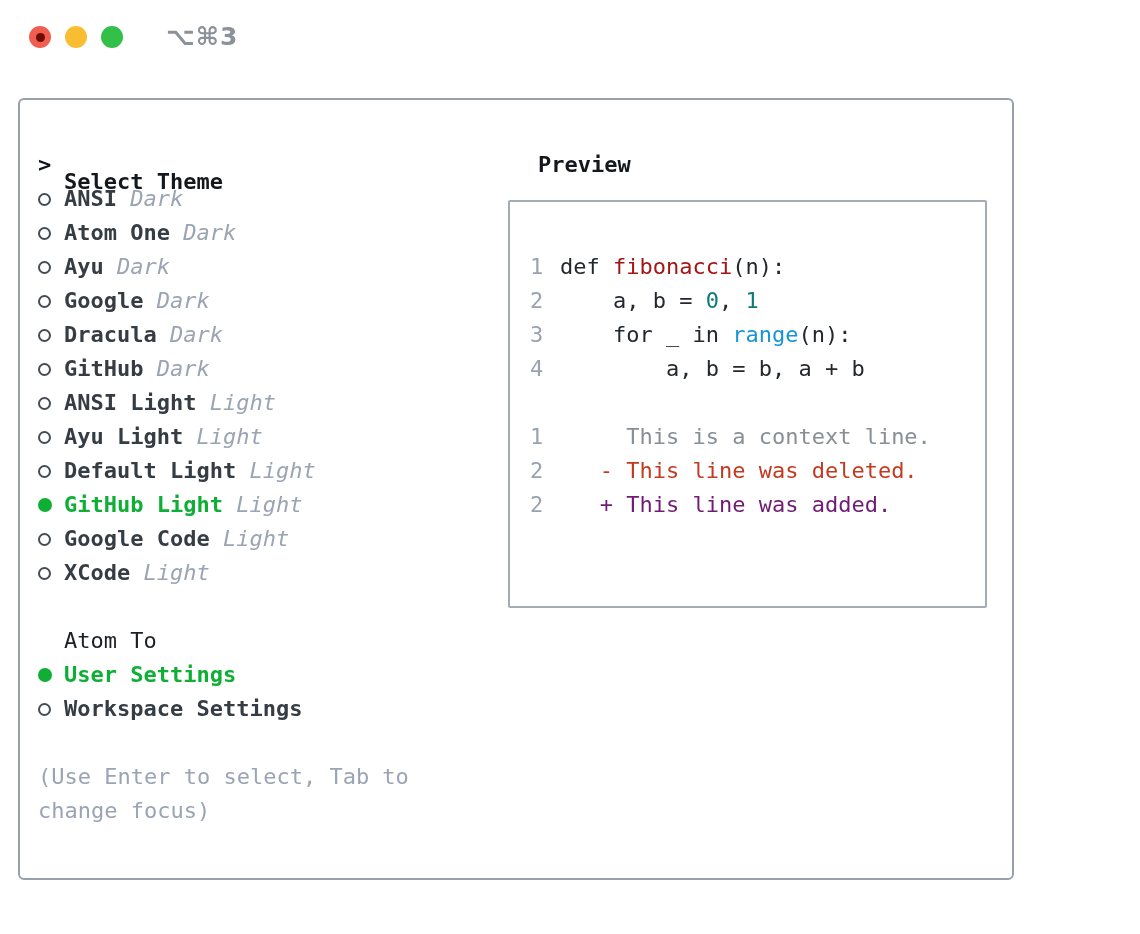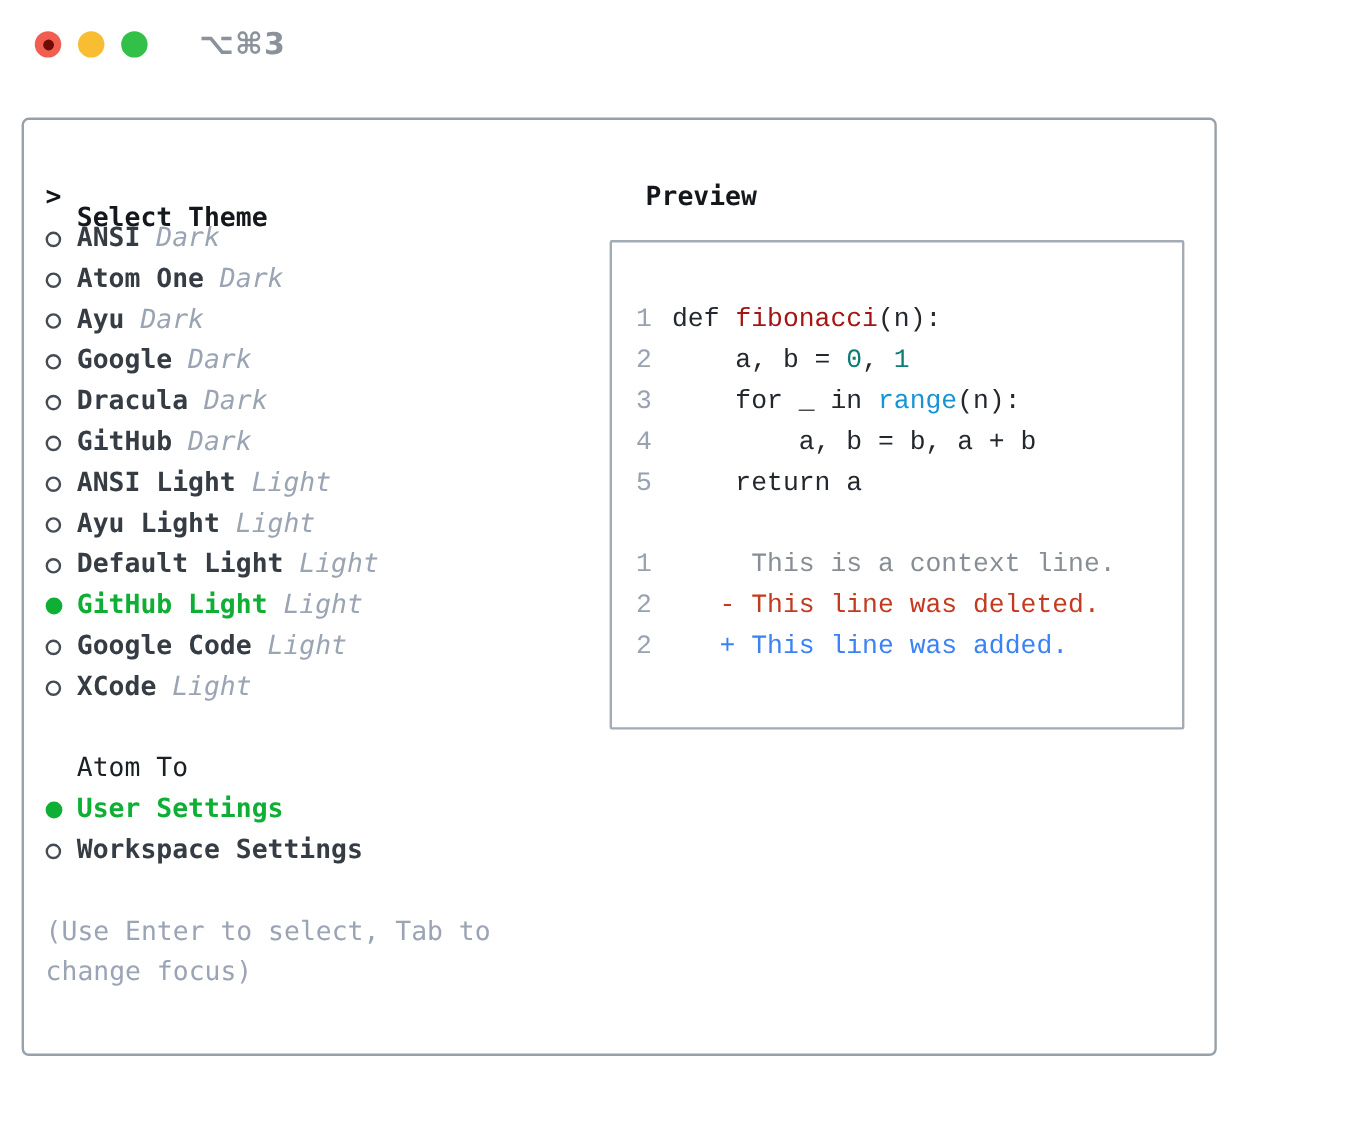--- a/index.html
+++ b/index.html
@@ -30,31 +30,31 @@
   .row .name { color:#353c44;font-weight:bold; }
   .row.selected .name { color:#0fae35; }
   .row .variant { color:#9aa4b2;font-style:italic; }
   .section-title { color:#14181c; font-weight:bold;margin-top:34px; }
   .subsection-title { color:#1b2025; }
   .hint { color:#9aa4b4; }
 
   
   .preview-title { position:absolute; left:480px; top:48px; height:34px; line-height:34px; font-size:22px; font-weight:bold; color:#14181c;margin-left:38px; }
   .preview-box { position:absolute; left:488px; top:100px; width:479px; height:408px; border:2px solid #a3abb4; border-radius:2px; background:#fff; }
-  .code-block { position:absolute; left:20px; top:48px; font-size:22px; line-height:34px;font-family:Liberation Mono, monospace; }
+  .code-block { position:absolute; left:20px; top:48px; font-size:22px; line-height:34px; }
   .code-line { height:34px; white-space:pre; }
   .ln { display:inline-block; width:20px; color:#98a2b0; }
   .code { margin-left:10px; color:#23282e; }
   .tok-plain    { color:#23282e; }
   .tok-function { color:#a41515; }
   .tok-number   { color:#0d7b76; }
   .tok-builtin  { color:#1694d6; }
   .tok-context  { color:#878e95; }
   .tok-deleted  { color:#c23a20; }
-  .tok-added    { color:#3b82f6; }
+  .tok-added    { color:#701a75; }
 </style>
 </head>
 <body>
 
 <div class="window">
 
   <div class="titlebar">
     <span class="light red">
       <span class="dot"></span>
     </span>
@@ -87,21 +87,20 @@
         <div class="row"><span class="hint">change focus)</span></div>
       </div>
 
     <div class="preview-title">Preview</div>
     <div class="preview-box">
       <div class="code-block" id="code-block">
           <div class="code-line"><span class="ln">1</span><span class="code"><span class="tok-plain">def </span><span class="tok-function">fibonacci</span><span class="tok-plain">(n):</span></span></div>
           <div class="code-line"><span class="ln">2</span><span class="code"><span class="tok-plain">    a, b = </span><span class="tok-number">0</span><span class="tok-plain">, </span><span class="tok-number">1</span></span></div>
           <div class="code-line"><span class="ln">3</span><span class="code"><span class="tok-plain">    for _ in </span><span class="tok-builtin">range</span><span class="tok-plain">(n):</span></span></div>
           <div class="code-line"><span class="ln">4</span><span class="code"><span class="tok-plain">        a, b = b, a + b</span></span></div>
-          <div class="code-line"><span class="ln">5</span><span class="code"><span class="tok-plain">    return a</span></span></div>
           <div class="code-line"><span class="ln"></span><span class="code"></span></div>
           <div class="code-line"><span class="ln">1</span><span class="code"><span class="tok-context">     This is a context line.</span></span></div>
           <div class="code-line"><span class="ln">2</span><span class="code"><span class="tok-deleted">   - This line was deleted.</span></span></div>
           <div class="code-line"><span class="ln">2</span><span class="code"><span class="tok-added">   + This line was added.</span></span></div>
         </div>
     </div>
   </div>
 
 </div>
 

